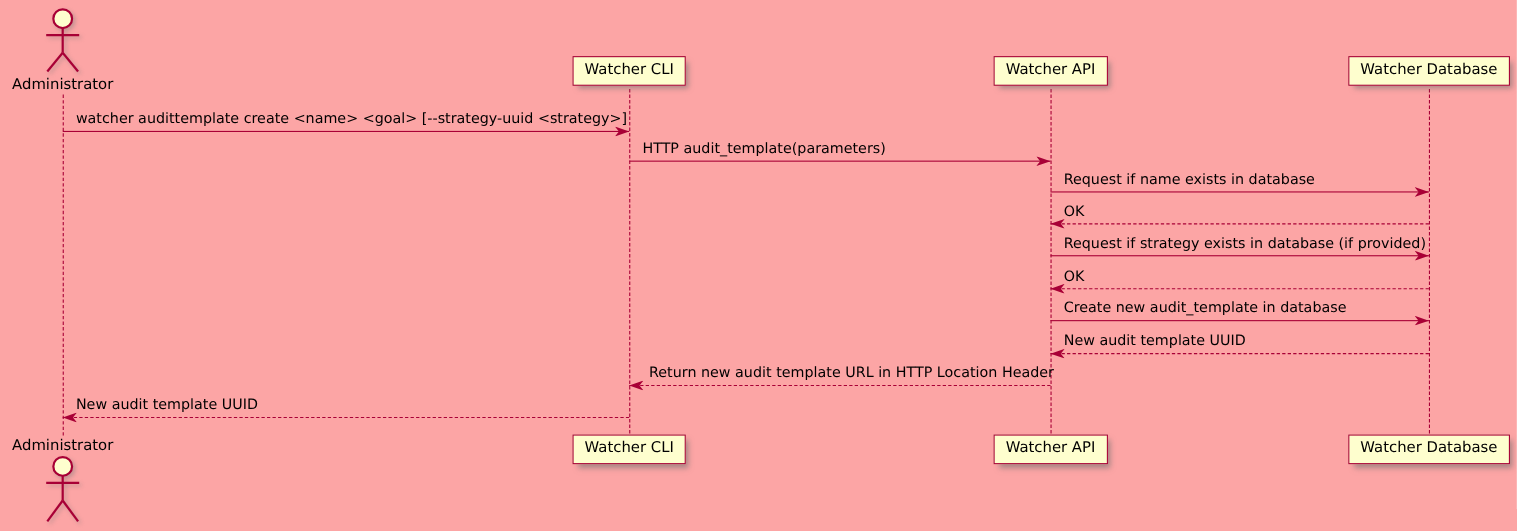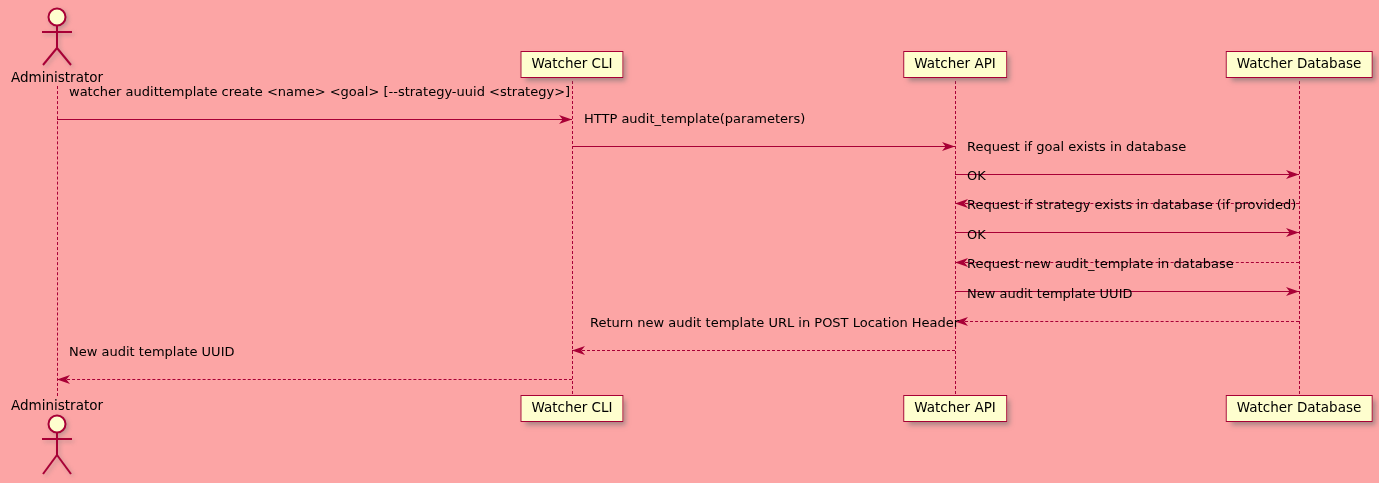--- a/index.html
+++ b/index.html
@@ -42,21 +42,21 @@
     font-size:13.5px;
     z-index:3;
   }
   
   .message{position:absolute;height:0;z-index:2;}
   .msg-line{position:absolute;left:0;right:0;top:0;border-top:1px solid #A80036;}
   .message.dotted .msg-line{border-top-style:dashed;}
   .msg-label{
     position:absolute;
     left:12px;
-    bottom:20px;
+    bottom:3px;
     white-space:nowrap;
     color:#000;
   }
   .msg-arrowhead{
     position:absolute;
     width:13px;height:9px;
     top:-4px;
     background:#A80036;
   }
   .message.right .msg-arrowhead{
@@ -99,21 +99,21 @@
     <div class="msg-arrowhead"></div>
   </div>
 
   <div class="message right solid" style="left:572px;top:146px;width:383px">
     <span class="msg-label">HTTP audit_template(parameters)</span>
     <div class="msg-line"></div>
     <div class="msg-arrowhead"></div>
   </div>
 
   <div class="message right solid" style="left:955px;top:174px;width:344px">
-    <span class="msg-label">Request if goal exists in database</span>
+    <span class="msg-label">Request if name exists in database</span>
     <div class="msg-line"></div>
     <div class="msg-arrowhead"></div>
   </div>
 
   <div class="message left dotted" style="left:955px;top:203px;width:344px">
     <span class="msg-label">OK</span>
     <div class="msg-line"></div>
     <div class="msg-arrowhead"></div>
   </div>
 
@@ -123,33 +123,33 @@
     <div class="msg-arrowhead"></div>
   </div>
 
   <div class="message left dotted" style="left:955px;top:262px;width:344px">
     <span class="msg-label">OK</span>
     <div class="msg-line"></div>
     <div class="msg-arrowhead"></div>
   </div>
 
   <div class="message right solid" style="left:955px;top:291px;width:344px">
-    <span class="msg-label">Request new audit_template in database</span>
+    <span class="msg-label">Create new audit_template in database</span>
     <div class="msg-line"></div>
     <div class="msg-arrowhead"></div>
   </div>
 
   <div class="message left dotted" style="left:955px;top:321px;width:344px">
     <span class="msg-label">New audit template UUID</span>
     <div class="msg-line"></div>
     <div class="msg-arrowhead"></div>
   </div>
 
   <div class="message left dotted" style="left:572px;top:350px;width:383px">
-    <span class="msg-label" style="left:18px">Return new audit template URL in POST Location Header</span>
+    <span class="msg-label" style="left:18px">Return new audit template URL in HTTP Location Header</span>
     <div class="msg-line"></div>
     <div class="msg-arrowhead"></div>
   </div>
 
   <div class="message left dotted" style="left:57px;top:379px;width:515px">
     <span class="msg-label">New audit template UUID</span>
     <div class="msg-line"></div>
     <div class="msg-arrowhead"></div>
   </div>
 

